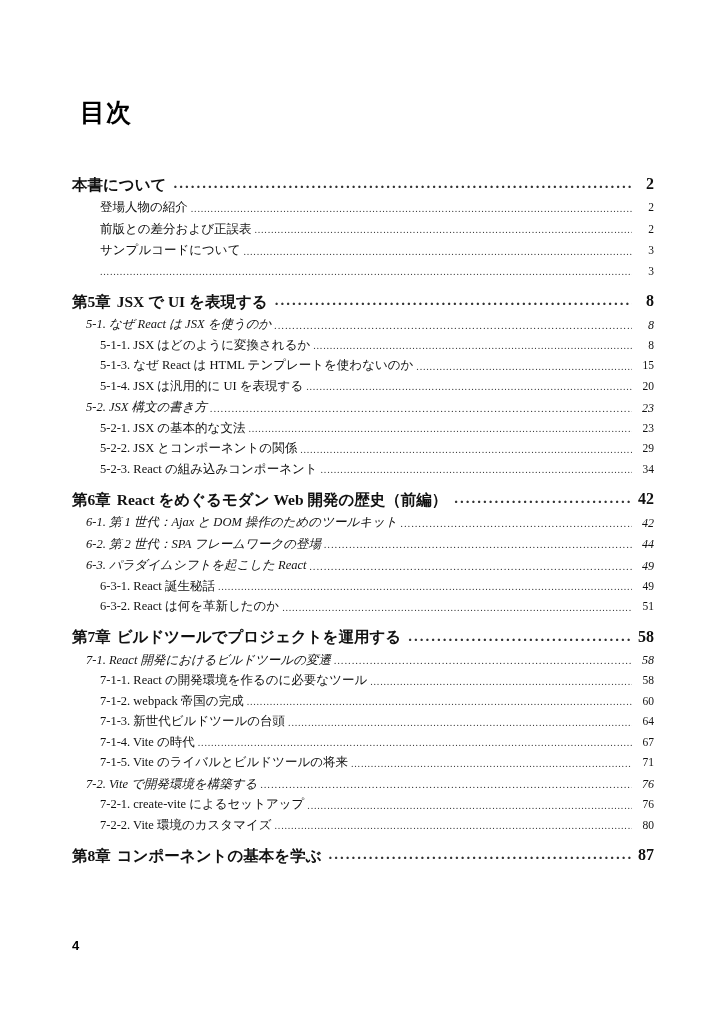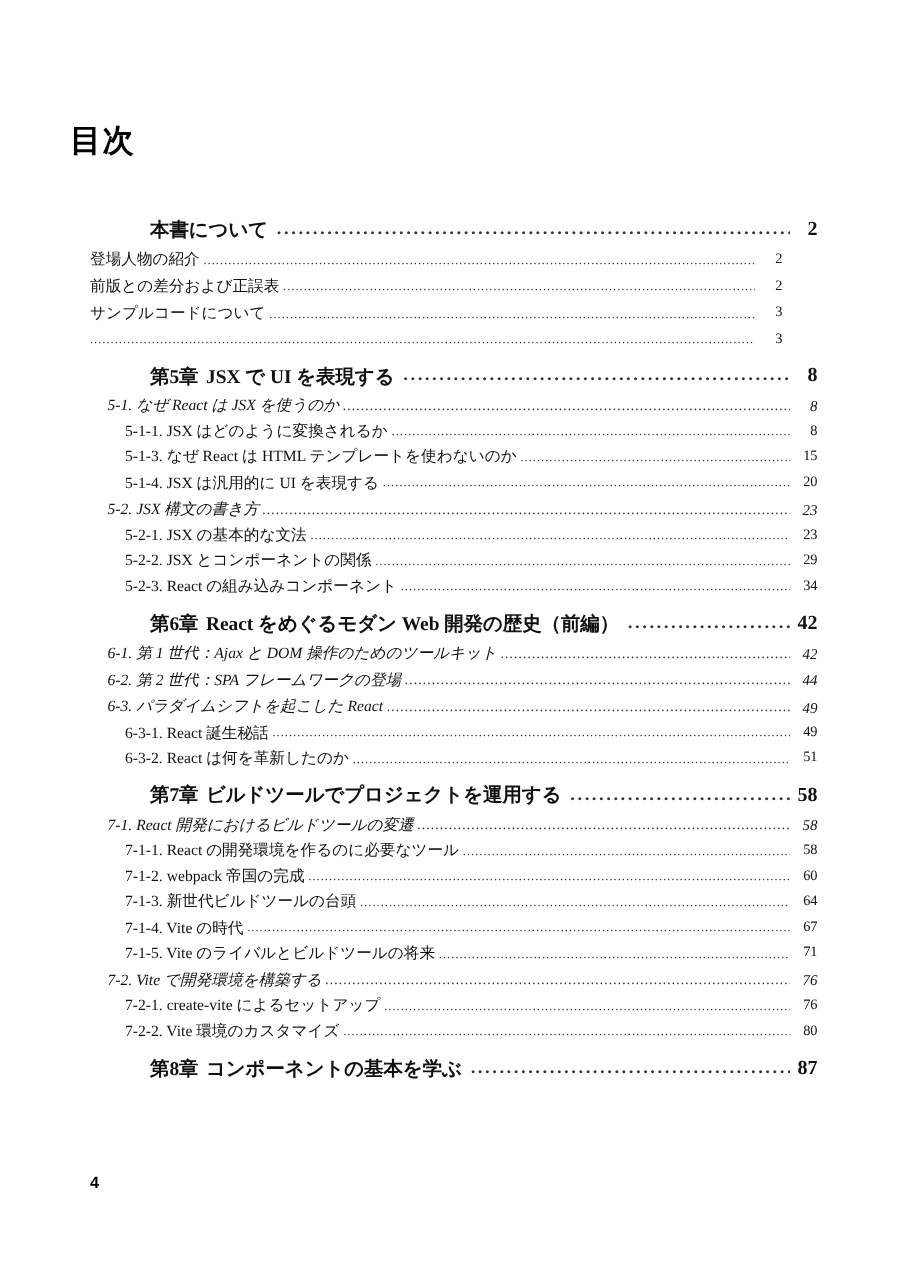--- a/index.html
+++ b/index.html
@@ -15,21 +15,21 @@
     margin: 0;
     overflow: hidden;
     font-family: "Liberation Serif", "DejaVu Serif", serif;
     color: #111111;
     -webkit-font-smoothing: antialiased;
   }
 
   
   .toc-title {
     position: absolute;
-    left: 56px;
+    left: 80px;
     top: 96px;
     font-family: "Liberation Sans", "DejaVu Sans", sans-serif;
     font-weight: bold;
     font-size: 25px;
     letter-spacing: 1px;
     color: #000000;
     white-space: nowrap;
   }
 
   
@@ -77,21 +77,20 @@
   
   .entry.lv-chapter {
     font-size: 15.5px;
     font-weight: bold;
     line-height: 1;
     margin-top: 16px;
     margin-bottom: 5px;
   }
   .entry.lv-chapter .label {
     padding-right: 7px;
-    margin-left: 48px;
   }
   .entry.lv-chapter .leader::after {
     font-size: 15px;
     letter-spacing: 2.0px;
     bottom: 1px;
   }
   .entry.lv-chapter .pageno {
     font-size: 16px;
     min-width: 22px;
     padding-left: 0;
@@ -137,20 +136,21 @@
   }
   .entry.lv-sub .pageno {
     font-size: 11.5px;
     min-width: 20px;
   }
 
   
   .entry.lv-front {
     font-size: 12.5px;
     line-height: 1;
+    margin-left: 28px;
     margin-top: 9px;
     margin-bottom: 3px;
     width: calc(100% - 28px);
   }
   .entry.lv-front .leader::after {
     font-size: 10px;
     letter-spacing: 0.8px;
     bottom: 0px;
   }
   .entry.lv-front .pageno {

